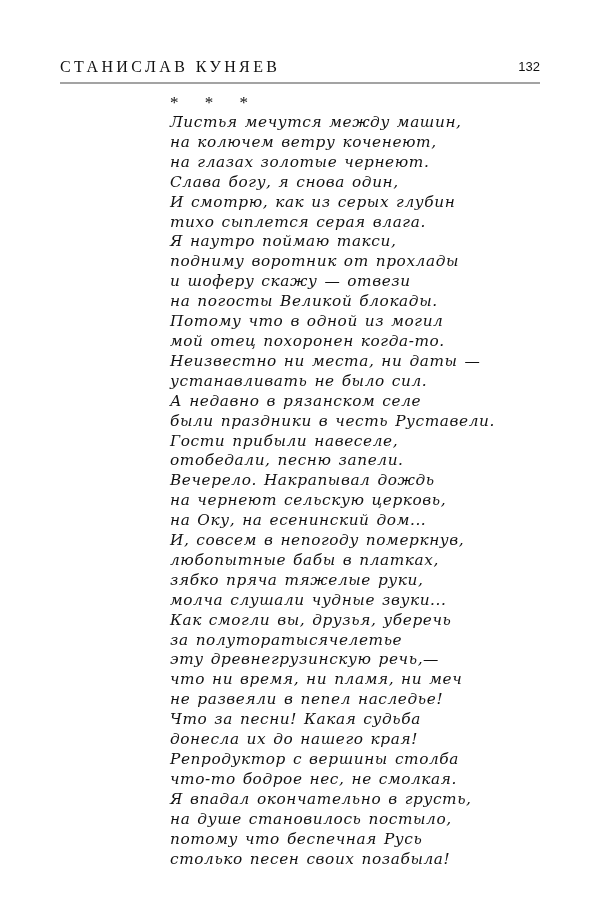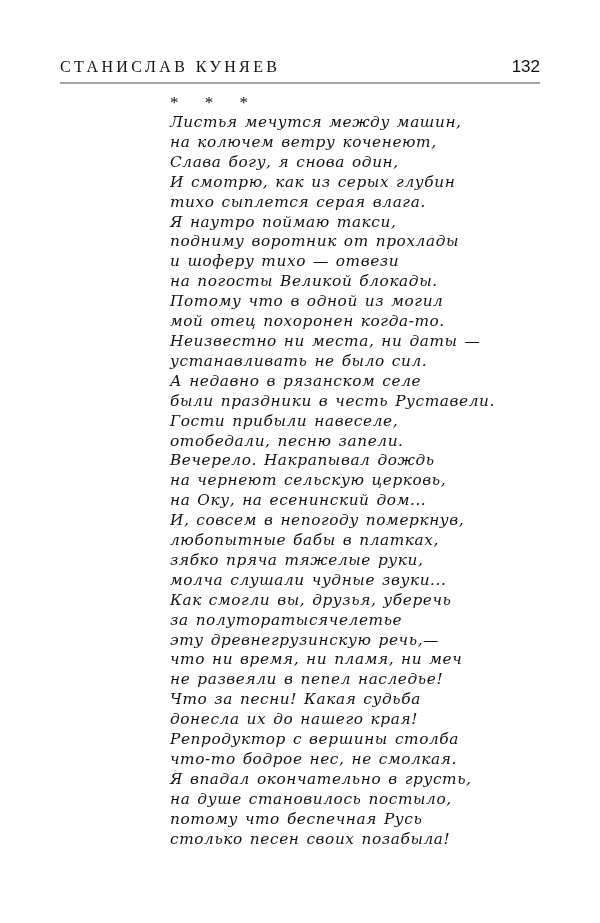--- a/index.html
+++ b/index.html
@@ -30,21 +30,21 @@
       font-family: "Liberation Serif", "DejaVu Serif", serif;
       font-size: 16px;
       letter-spacing: 3.4px;
       line-height: 20px;
     }
     .header-page {
       position: absolute;
       right: 0;
       top: 1px;
       font-family: "Liberation Sans", "DejaVu Sans", sans-serif;
-      font-size: 17px;
+      font-size: 13px;
       line-height: 20px;
     }
     .poem {
       position: absolute;
       left: 170px;
       top: 92px;
       width: 330px;
     }
     .poem-divider {
       font-family: "Liberation Serif", serif;
@@ -70,26 +70,27 @@
 <div class="page-header">
   <span class="header-author">СТАНИСЛАВ КУНЯЕВ</span>
   <span class="header-page">132</span>
 </div>
 
 <div class="poem">
   <div class="poem-divider">* * *</div>
   <div id="poem-lines">
       <div class="poem-line">Листья мечутся между машин,</div>
       <div class="poem-line">на колючем ветру коченеют,</div>
+      <div class="poem-line">на глазах золотые чернеют.</div>
       <div class="poem-line">Слава богу, я снова один,</div>
       <div class="poem-line">И смотрю, как из серых глубин</div>
       <div class="poem-line">тихо сыплется серая влага.</div>
       <div class="poem-line">Я наутро поймаю такси,</div>
       <div class="poem-line">подниму воротник от прохлады</div>
-      <div class="poem-line">и шоферу тихо — отвези</div>
+      <div class="poem-line">и шоферу скажу — отвези</div>
       <div class="poem-line">на погосты Великой блокады.</div>
       <div class="poem-line">Потому  что в одной из могил</div>
       <div class="poem-line">мой отец похоронен когда-то.</div>
       <div class="poem-line">Неизвестно ни места, ни даты —</div>
       <div class="poem-line">устанавливать не было сил.</div>
       <div class="poem-line">А недавно в рязанском селе</div>
       <div class="poem-line">были праздники в честь Руставели.</div>
       <div class="poem-line">Гости прибыли навеселе,</div>
       <div class="poem-line">отобедали, песню запели.</div>
       <div class="poem-line">Вечерело. Накрапывал дождь</div>

